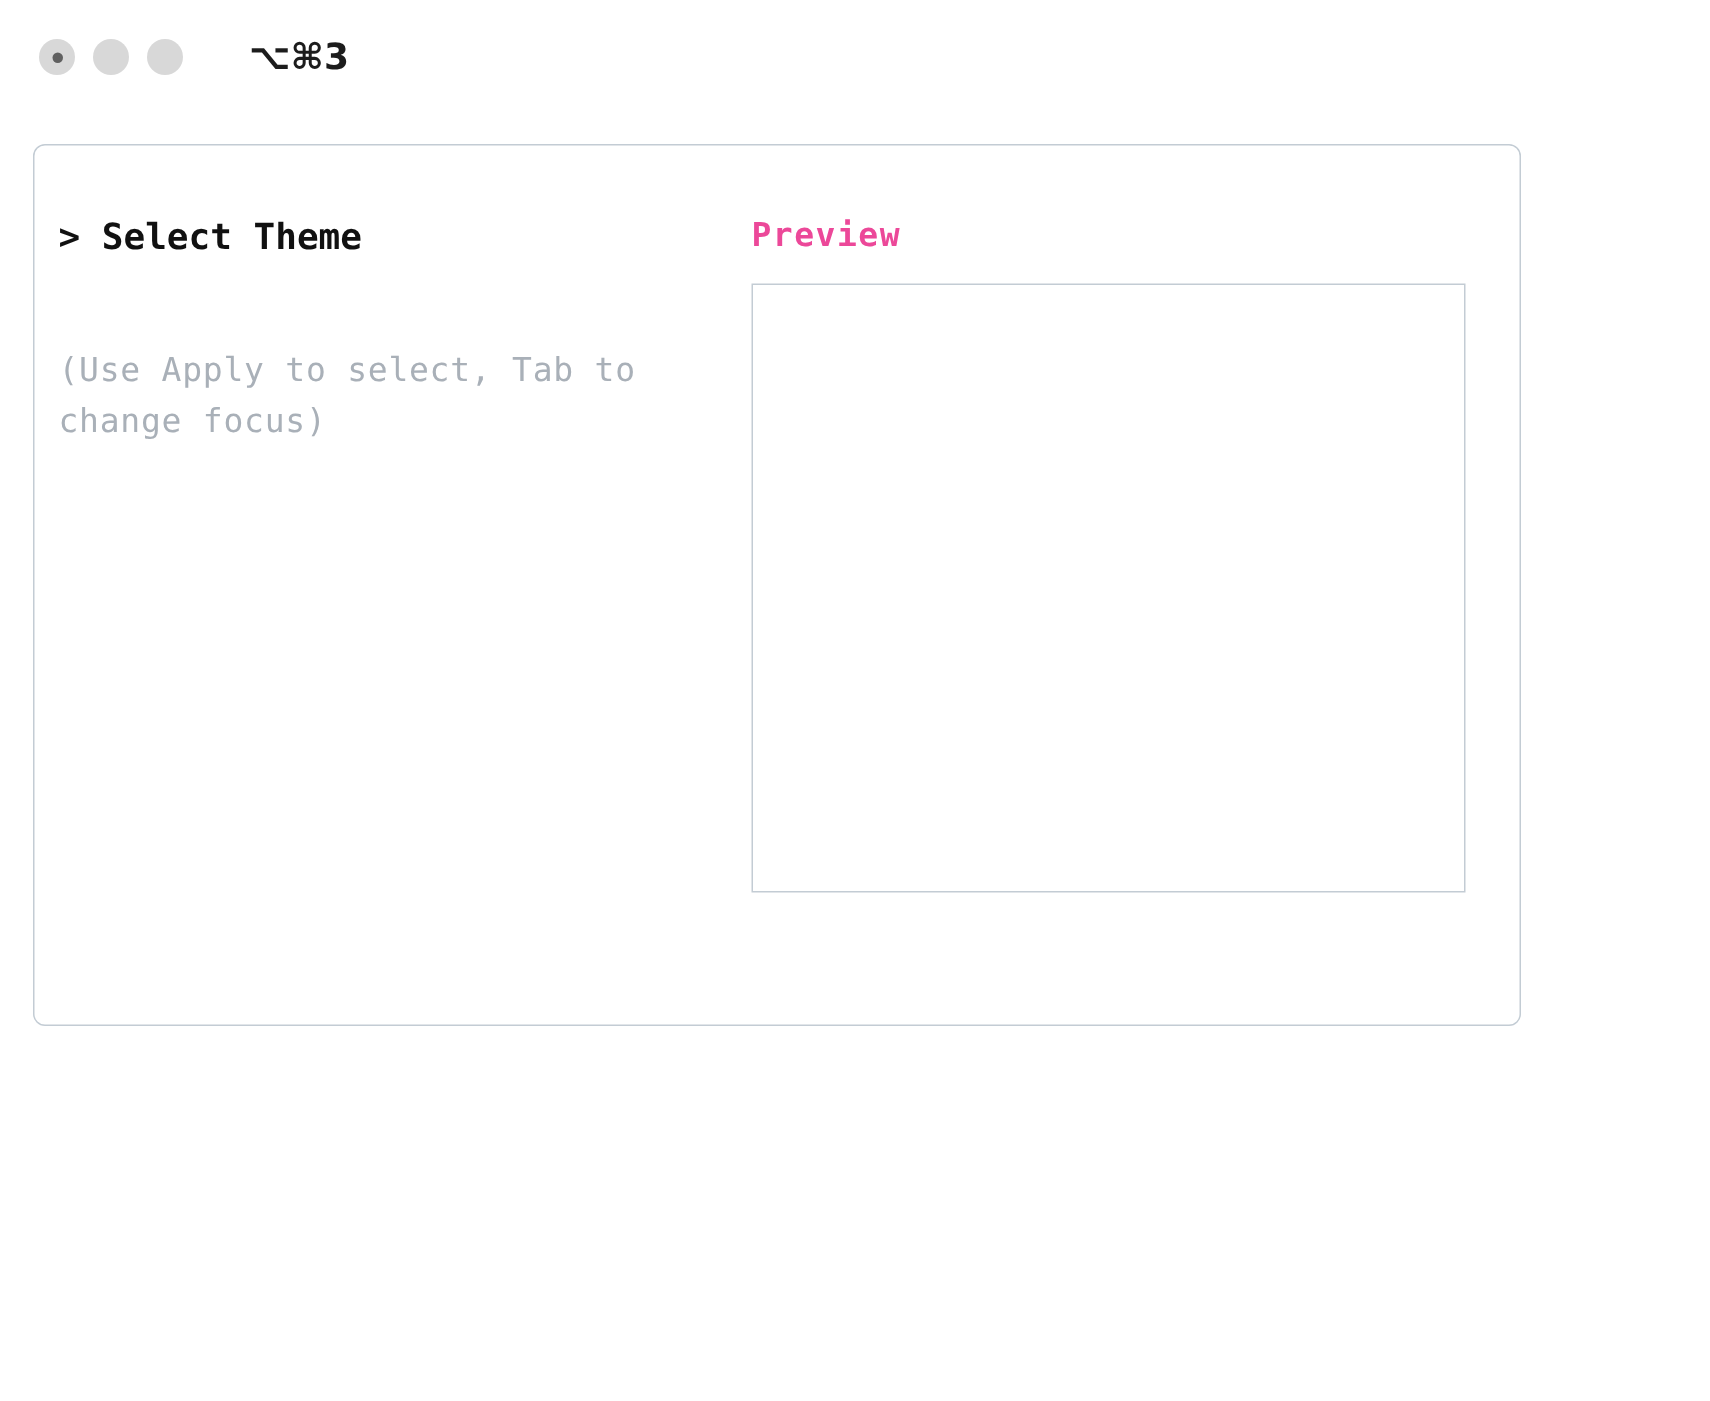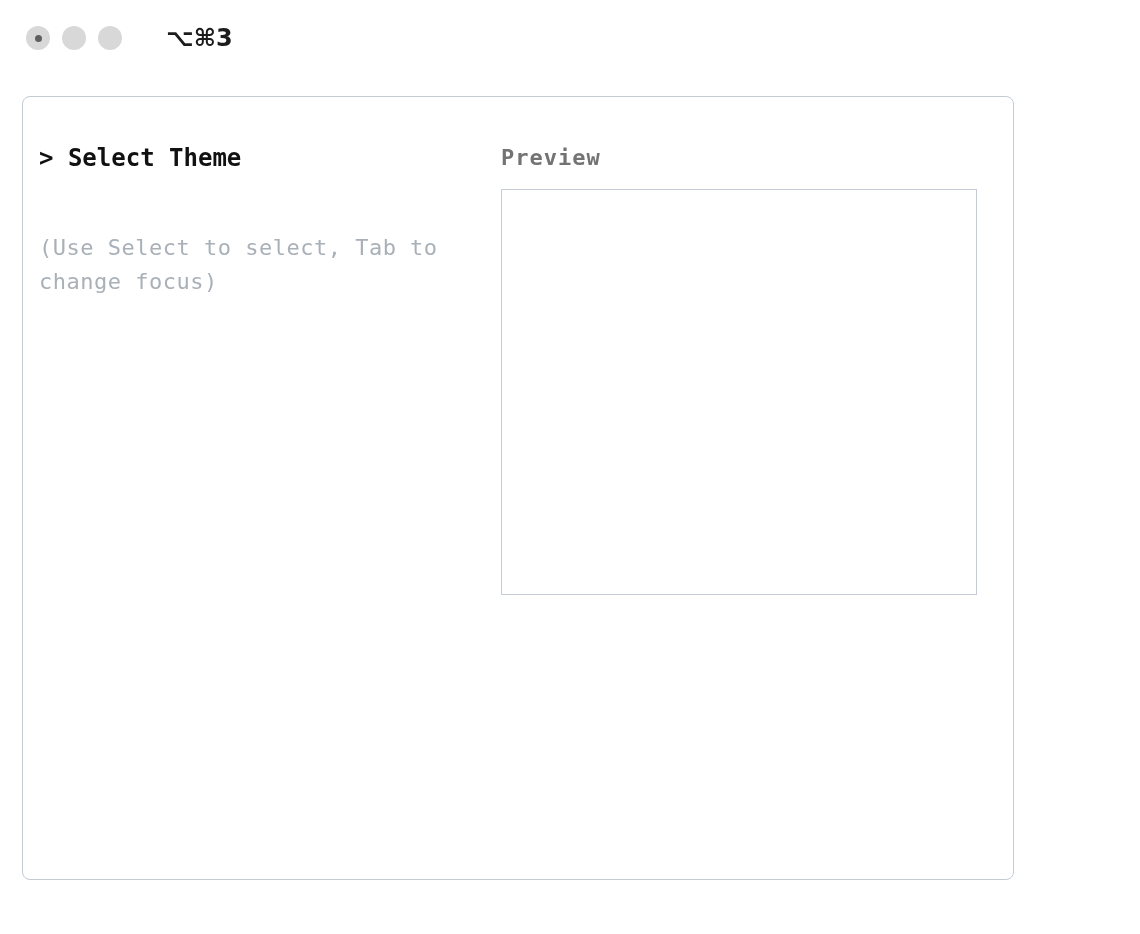--- a/index.html
+++ b/index.html
@@ -53,21 +53,21 @@
     letter-spacing: 0px;
     font-family: "DejaVu Sans", sans-serif;
   }
 
   
   .panel {
     position: absolute;
     left: 22px;
     top: 96px;
     width: 992px;
-    height: 784px;
+    height: 588px;
     border: 1.5px solid #c3ccd4;
     border-radius: 8px;
     background: #ffffff;
   }
 
   .columns {
     display: flex;
     padding: 44px 0 0 0;
   }
   .col-left {
@@ -83,21 +83,21 @@
   .section-title {
     font-size: 24px;
     font-weight: bold;
     color: #111111;
     line-height: 34px;
     white-space: pre;
   }
   .preview-title {
     font-size: 22px;
     font-weight: bold;
-    color: #737373;
+    color: #ec4899;
     line-height: 34px;
     letter-spacing: 1px;
   }
 
   .opt {
     display: flex;
     align-items: baseline;
     line-height: 34px;
     font-size: 22px;
     white-space: pre;
@@ -202,21 +202,21 @@
             <div class="opt sel"><span class="bullet sel"></span><span class="opt-label"></span><span class="opt-tag"></span></div>
           </div>
 
         <div class="group-gap"></div>
 
         <div id="apply-list">
             <div class="opt sel"><span class="bullet sel"></span><span class="opt-label"></span></div>
             <div class="opt"><span class="bullet"></span><span class="opt-label"></span></div>
           </div>
 
-        <div class="hint">(Use Select to select, Tab to change focus)</div>
+        <div class="hint">(Use Apply to select, Tab to change focus)</div>
       </div>
 
       <div class="col-right">
         <div class="preview-title">Preview</div>
         <div class="preview-box">
           <div id="code-block">
               <div class="code-line"><span class="ln"></span><span><span class="kw"></span><span class="fn"></span><span class="code-text"></span></span></div>
               <div class="code-line"><span class="ln"></span><span><span class="code-text"></span><span class="num"></span><span class="code-text"></span><span class="num"></span></span></div>
               <div class="code-line"><span class="ln"></span><span><span class="code-text"></span><span class="kw"></span><span class="code-text"></span><span class="kw"></span><span class="fnb"></span><span class="code-text"></span></span></div>
               <div class="code-line"><span class="ln"></span><span><span class="code-text"></span></span></div>

